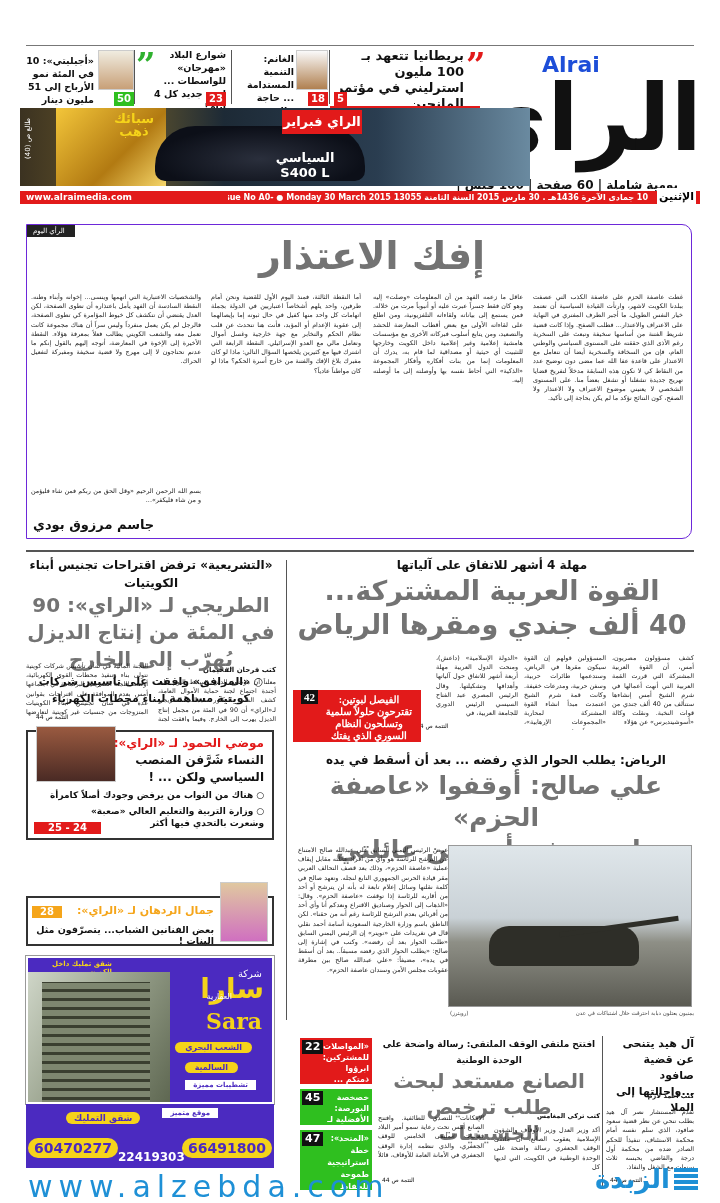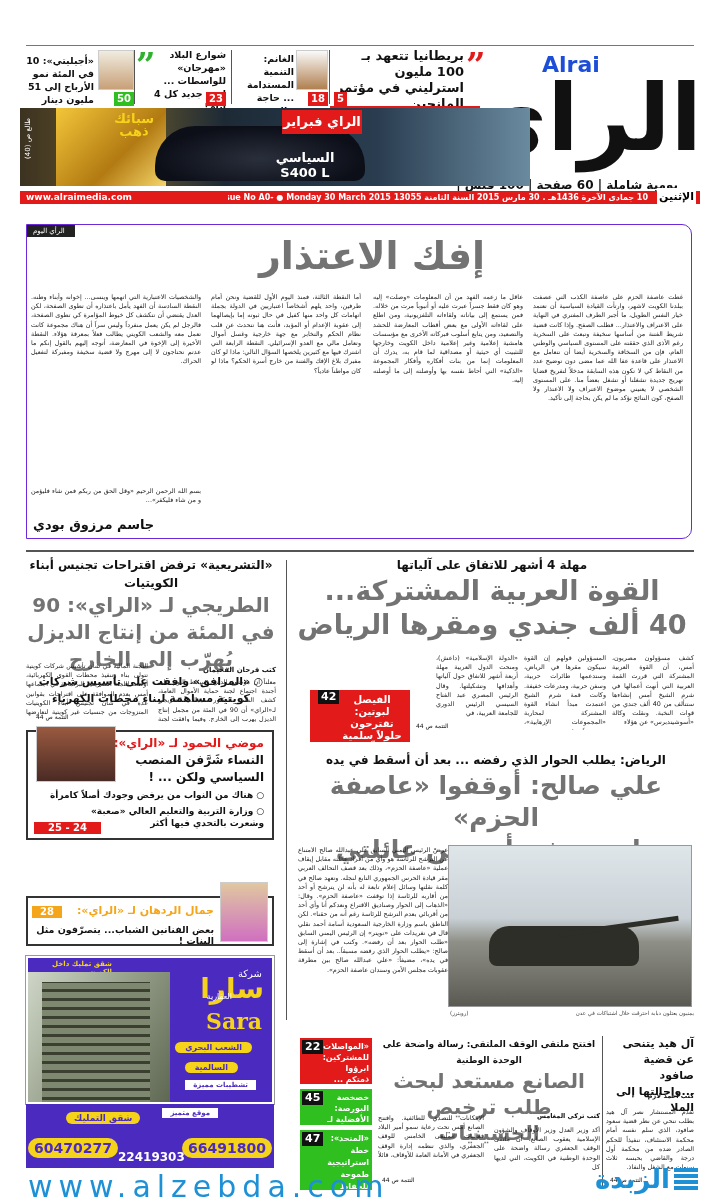--- a/index.html
+++ b/index.html
@@ -103,21 +103,21 @@
 <div class="abs" style="left:290px;top:556px;width:404px;height:190px;">
   <div class="rtl" style="font-size:12px;font-weight:bold;text-align:center;line-height:18px;">مهلة 4 أشهر للاتفاق على آلياتها</div>
   <div class="hl-xl" style="font-size:27px;line-height:34px;">القوة العربية المشتركة...</div>
   <div class="hl-xl" style="font-size:27px;line-height:34px;">40 ألف جندي ومقرها الرياض</div>
   <div class="col" style="right:0;top:98px;width:82px;height:76px;overflow:hidden;">كشف مسؤولون مصريون، أمس، أن القوة العربية المشتركة التي قررت القمة العربية التي أنهت أعمالها في شرم الشيخ أمس إنشاءها ستتألف من 40 ألف جندي من قوات النخبة. ونقلت وكالة «أسوشيتدبرس» عن هؤلاء</div>
   <div class="col" style="right:88px;top:98px;width:82px;height:76px;overflow:hidden;">المسؤولين قولهم إن القوة سيكون مقرها في الرياض، وستدعمها طائرات حربية، وسفن حربية، ومدرعات خفيفة. وكانت قمة شرم الشيخ اعتمدت مبدأ انشاء القوة المشتركة لمحاربة «المجموعات الإرهابية»، وخصوصاً تنظيم</div>
   <div class="col" style="right:176px;top:98px;width:82px;height:66px;overflow:hidden;">«الدولة الإسلامية» (داعش)، ومنحت الدول العربية مهلة أربعة أشهر للاتفاق حول آلياتها وأهدافها وتشكيلتها. وقال الرئيس المصري عبد الفتاح السيسي الرئيس الدوري للجامعة العربية، في</div>
   <div class="abs rtl" style="left:126px;top:166px;font-size:6px;">التتمة ص 44</div>
 </div>
 
-<div class="boxred" style="left:310px;top:690px;width:100px;height:52px;">
+<div class="boxred" style="left:293px;top:690px;width:128px;height:52px;font-family:Liberation Serif, serif;">
   <span class="num-tag" style="left:8px;top:0;">42</span>
   <div style="padding:4px 4px 0 28px;font-size:10px;line-height:12px;">الفيصل لبوتين: تقترحون حلولاً سلمية وتسلّحون النظام السوري الذي يفتك بشعبه</div>
 </div>
 
 <div class="abs" style="left:298px;top:750px;width:396px;height:270px;">
   <div class="rtl" style="font-size:12px;font-weight:bold;text-align:center;line-height:20px;">الرياض: يطلب الحوار الذي رفضه ... بعد أن أسقط في يده</div>
   <div class="hl-xl" style="font-size:25px;line-height:32px;">علي صالح: أوقفوا «عاصفة الحزم»</div>
   <div class="hl-xl" style="font-size:25px;line-height:32px;">ولن يترشح أحد من عائلتي للرئاسة</div>
   <div class="col" style="left:0;top:96px;width:150px;height:170px;overflow:hidden;">عرض الرئيس اليمني السابق علي عبدالله صالح الامتناع عن الترشح للرئاسة هو وأي من أفراد عائلته مقابل إيقاف عملية «عاصفة الحزم»، وذلك بعد قصف التحالف العربي مقر قيادة الحرس الجمهوري التابع لنجله. وتعهد صالح في كلمة نقلتها وسائل إعلام تابعة له بأنه لن يترشح أو أحد من أقاربه للرئاسة إذا توقفت «عاصفة الحزم». وقال: «الذهاب إلى الحوار وصناديق الاقتراع ونعدكم أنا وأي أحد من أقربائي بعدم الترشح للرئاسة رغم أنه من حقنا». لكن الناطق باسم وزارة الخارجية السعودية أسامة أحمد نقلي قال في تغريدات على «تويتر» إن الرئيس اليمني السابق «طلب الحوار بعد أن رفضه». وكتب في إشارة إلى صالح: «يطلب الحوار الذي رفضه مسبقاً.. بعد أن أسقط في يده»، مضيفاً: «علي عبدالله صالح بين مطرقة عقوبات مجلس الأمن وسندان عاصفة الحزم».</div>
   <div class="abs" style="left:150px;top:95px;width:244px;height:162px;background:linear-gradient(#dfe6ea 0%,#c9d1d6 45%,#8e8f86 60%,#5a5a52 100%);border:1px solid #999;">

